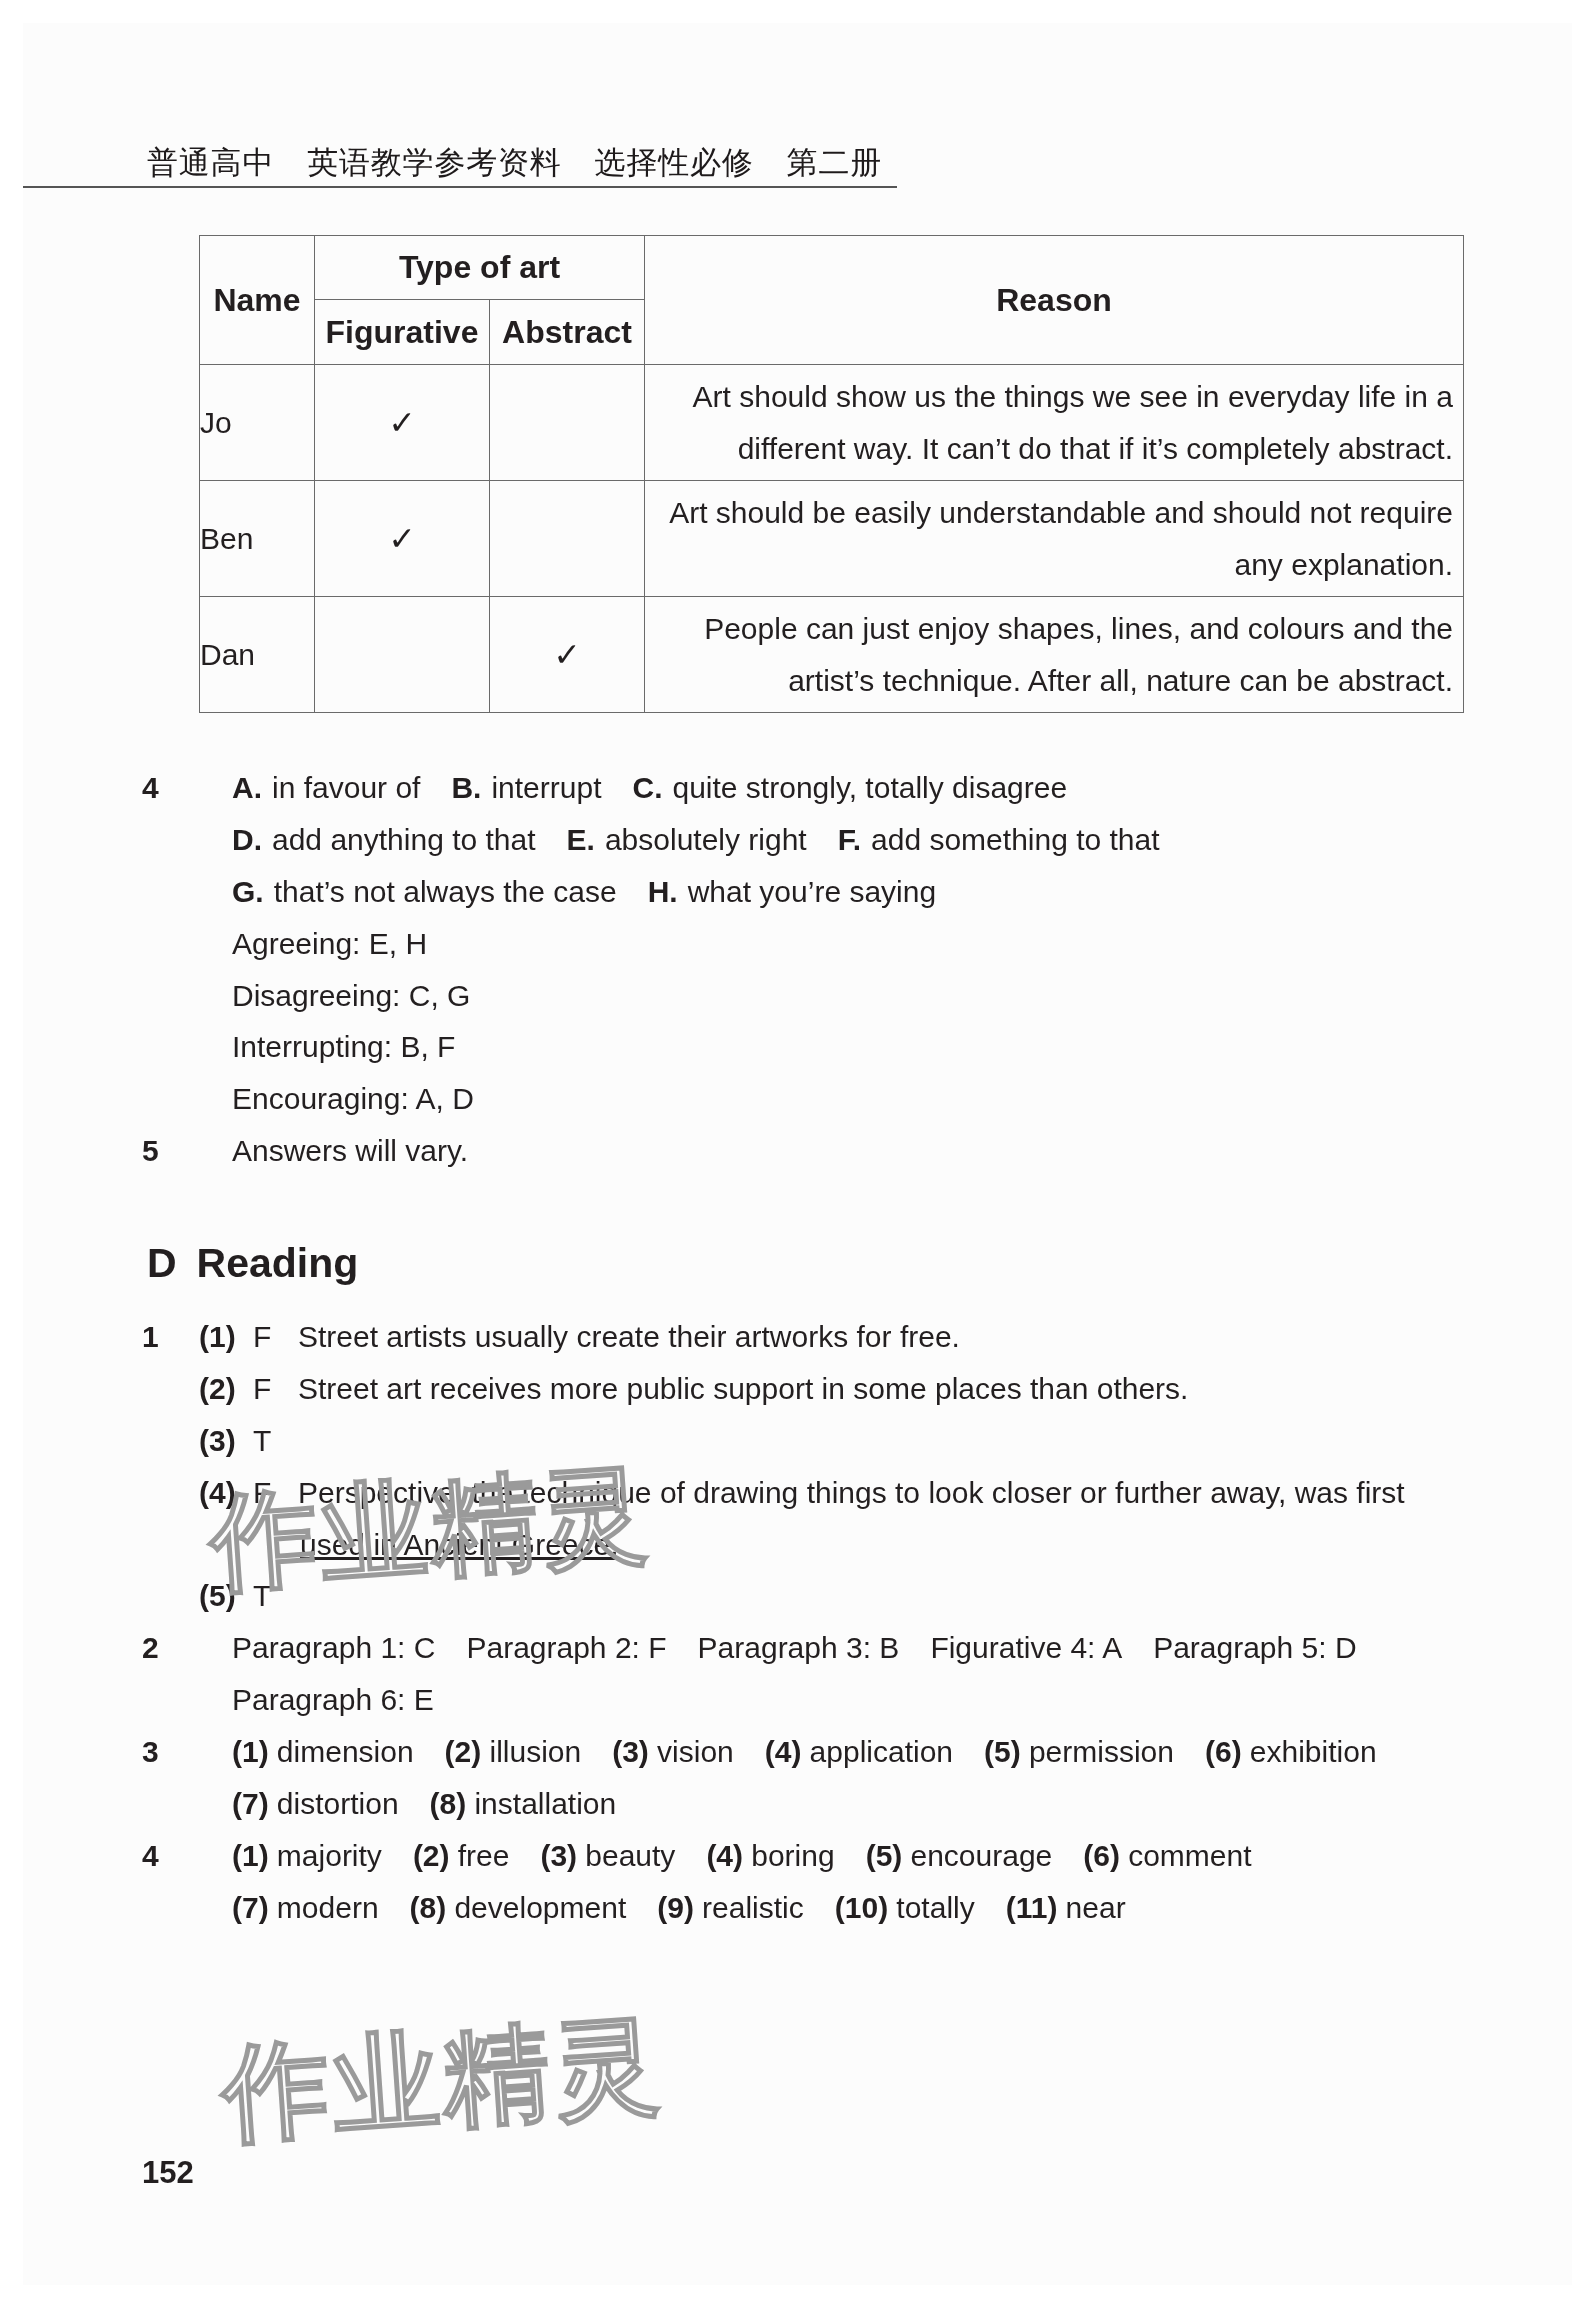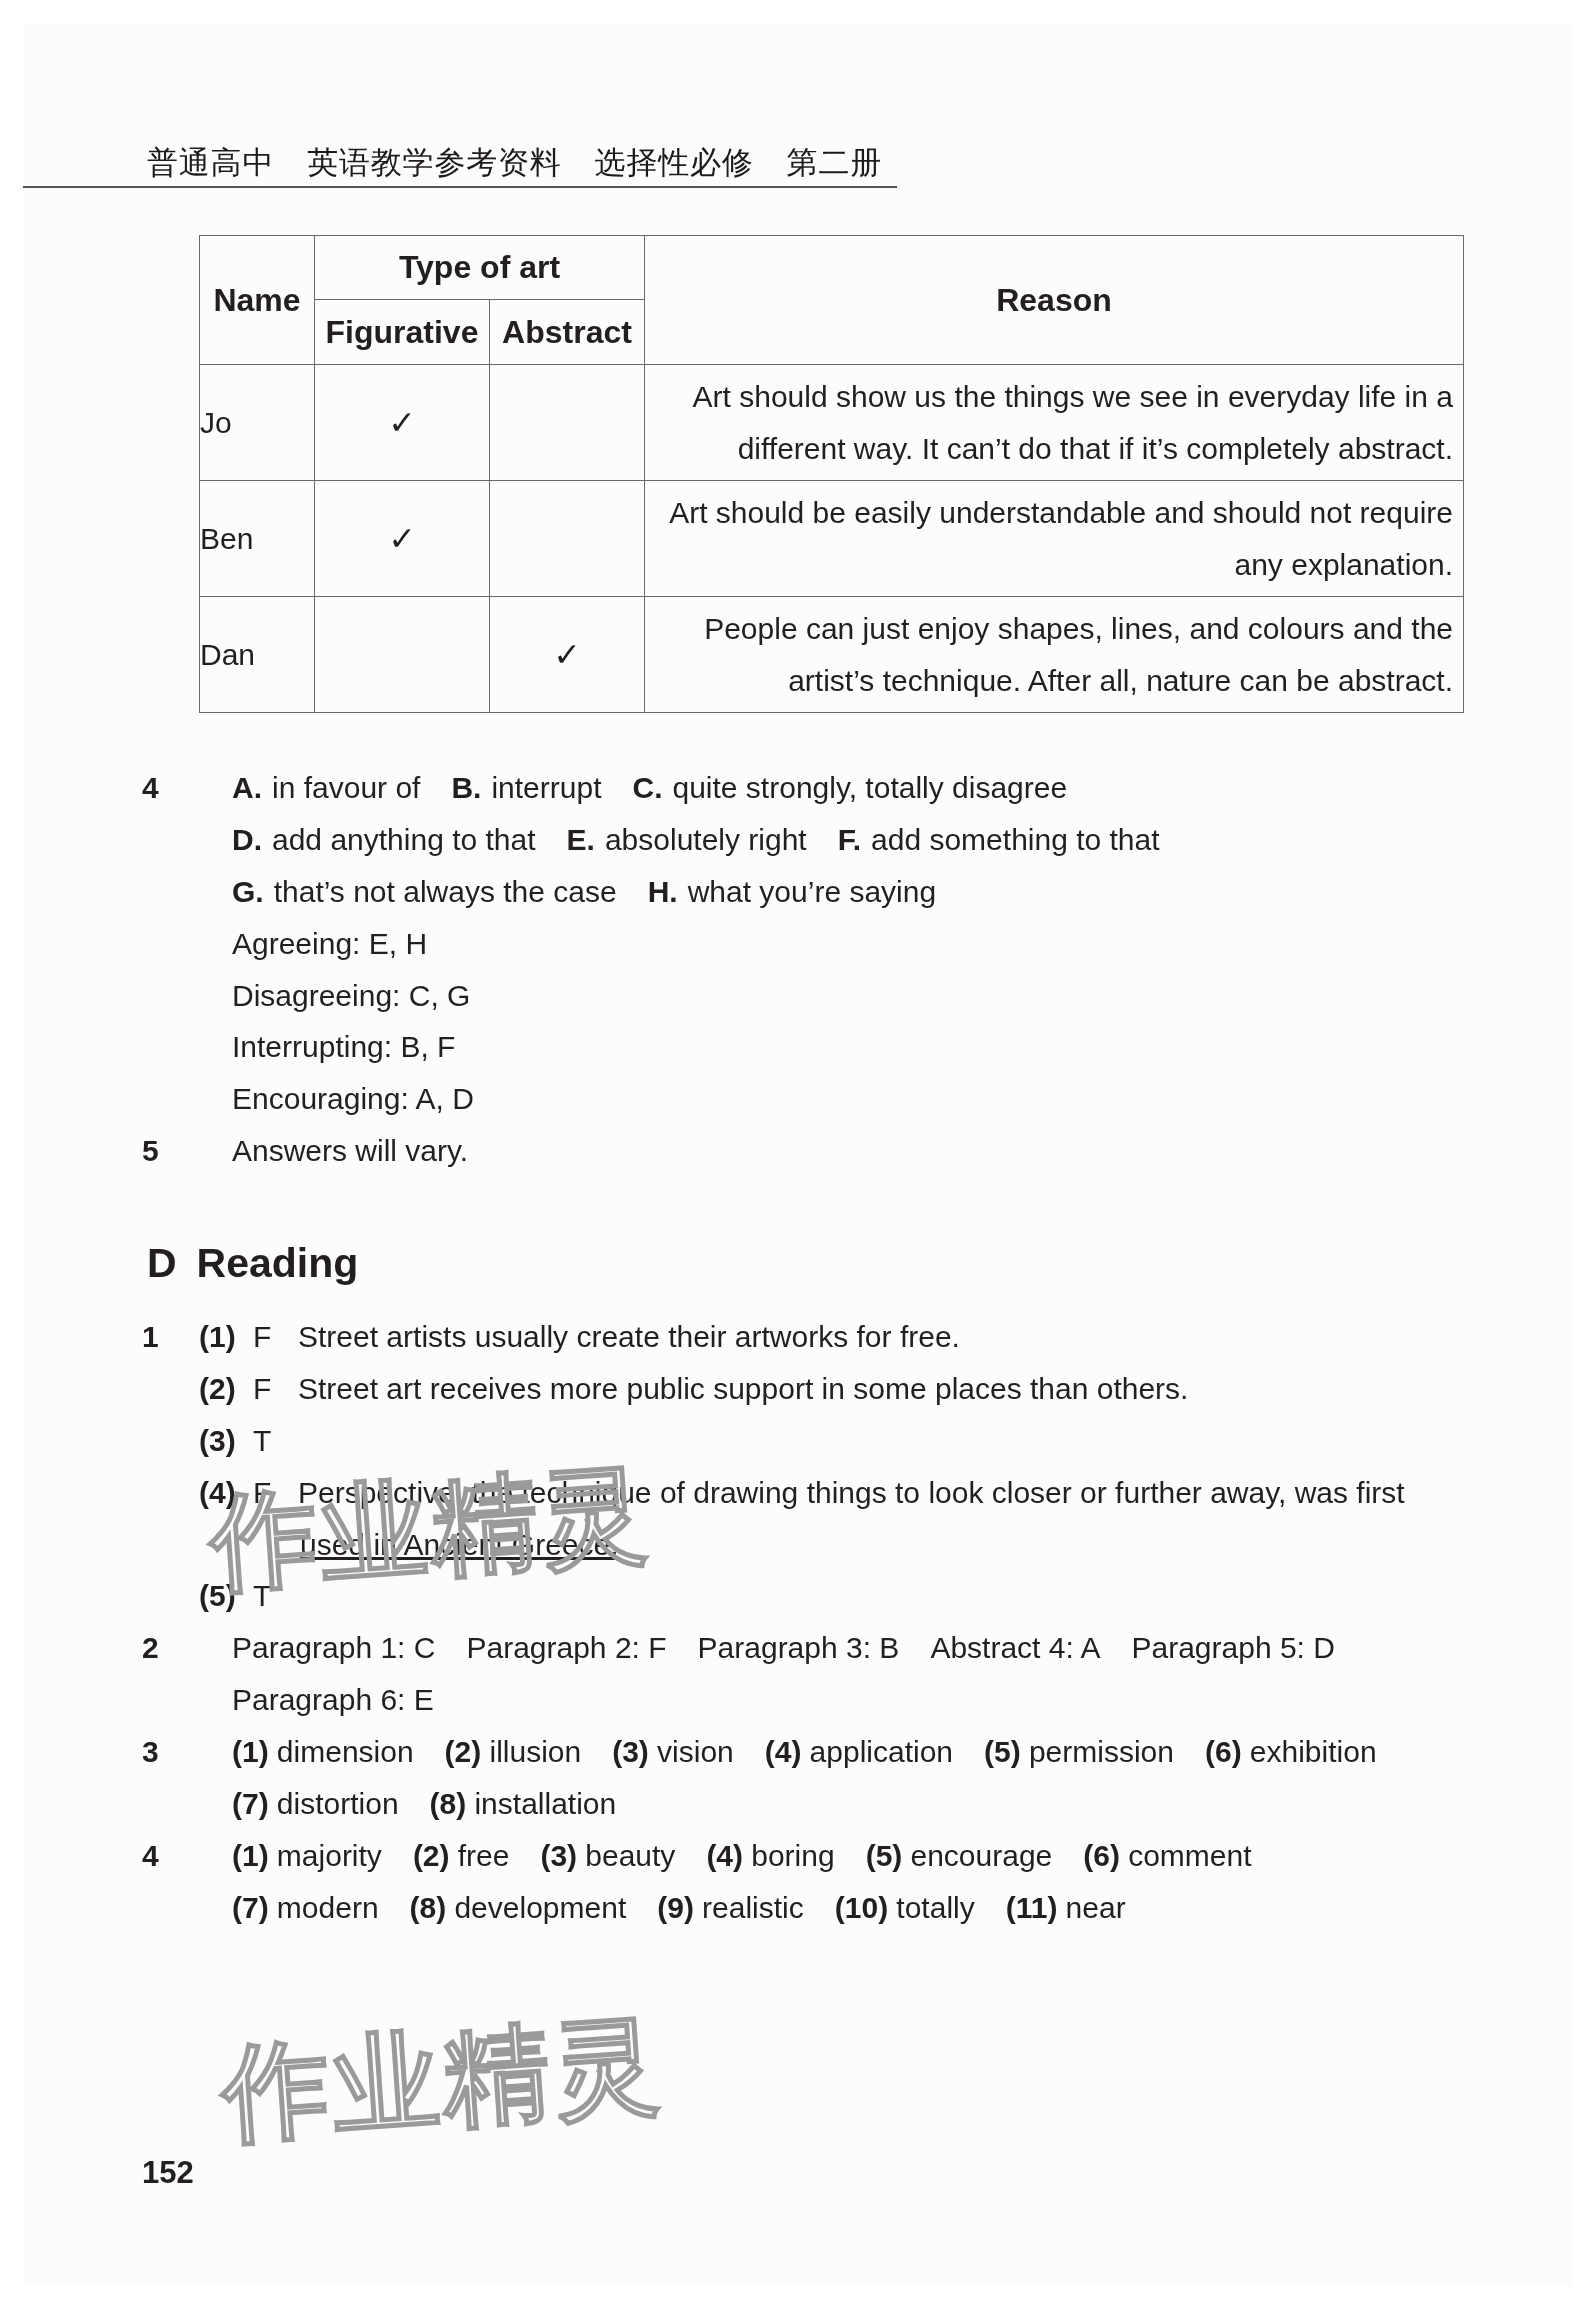--- a/index.html
+++ b/index.html
@@ -133,21 +133,21 @@
 </div>
 <div class="wrap2" style="top:1528px">used in Ancient Greece.</div>
 <div class="tf" style="top:1579px">
   <span class="paren">(5)</span><span class="ans">T</span>
 </div>
 
 <div class="watermark" style="left:210px; top:1457px;">作业精灵</div>
 
 <div class="num" style="top:1631px">2</div>
 <div class="line" style="top:1631px">
-  <span class="item">Paragraph 1: C</span><span class="item">Paragraph 2: F</span><span class="item">Paragraph 3: B</span><span class="item">Abstract 4: A</span><span class="item">Paragraph 5: D</span>
+  <span class="item">Paragraph 1: C</span><span class="item">Paragraph 2: F</span><span class="item">Paragraph 3: B</span><span class="item">Figurative 4: A</span><span class="item">Paragraph 5: D</span>
 </div>
 <div class="line" style="top:1683px">
   <span class="item">Paragraph 6: E</span>
 </div>
 
 <div class="num" style="top:1735px">3</div>
 <div class="line" style="top:1735px">
   <span class="item"><b>(1)</b><span>dimension</span></span><span class="item"><b>(2)</b><span>illusion</span></span><span class="item"><b>(3)</b><span>vision</span></span><span class="item"><b>(4)</b><span>application</span></span><span class="item"><b>(5)</b><span>permission</span></span><span class="item"><b>(6)</b><span>exhibition</span></span>
 </div>
 <div class="line" style="top:1787px">

